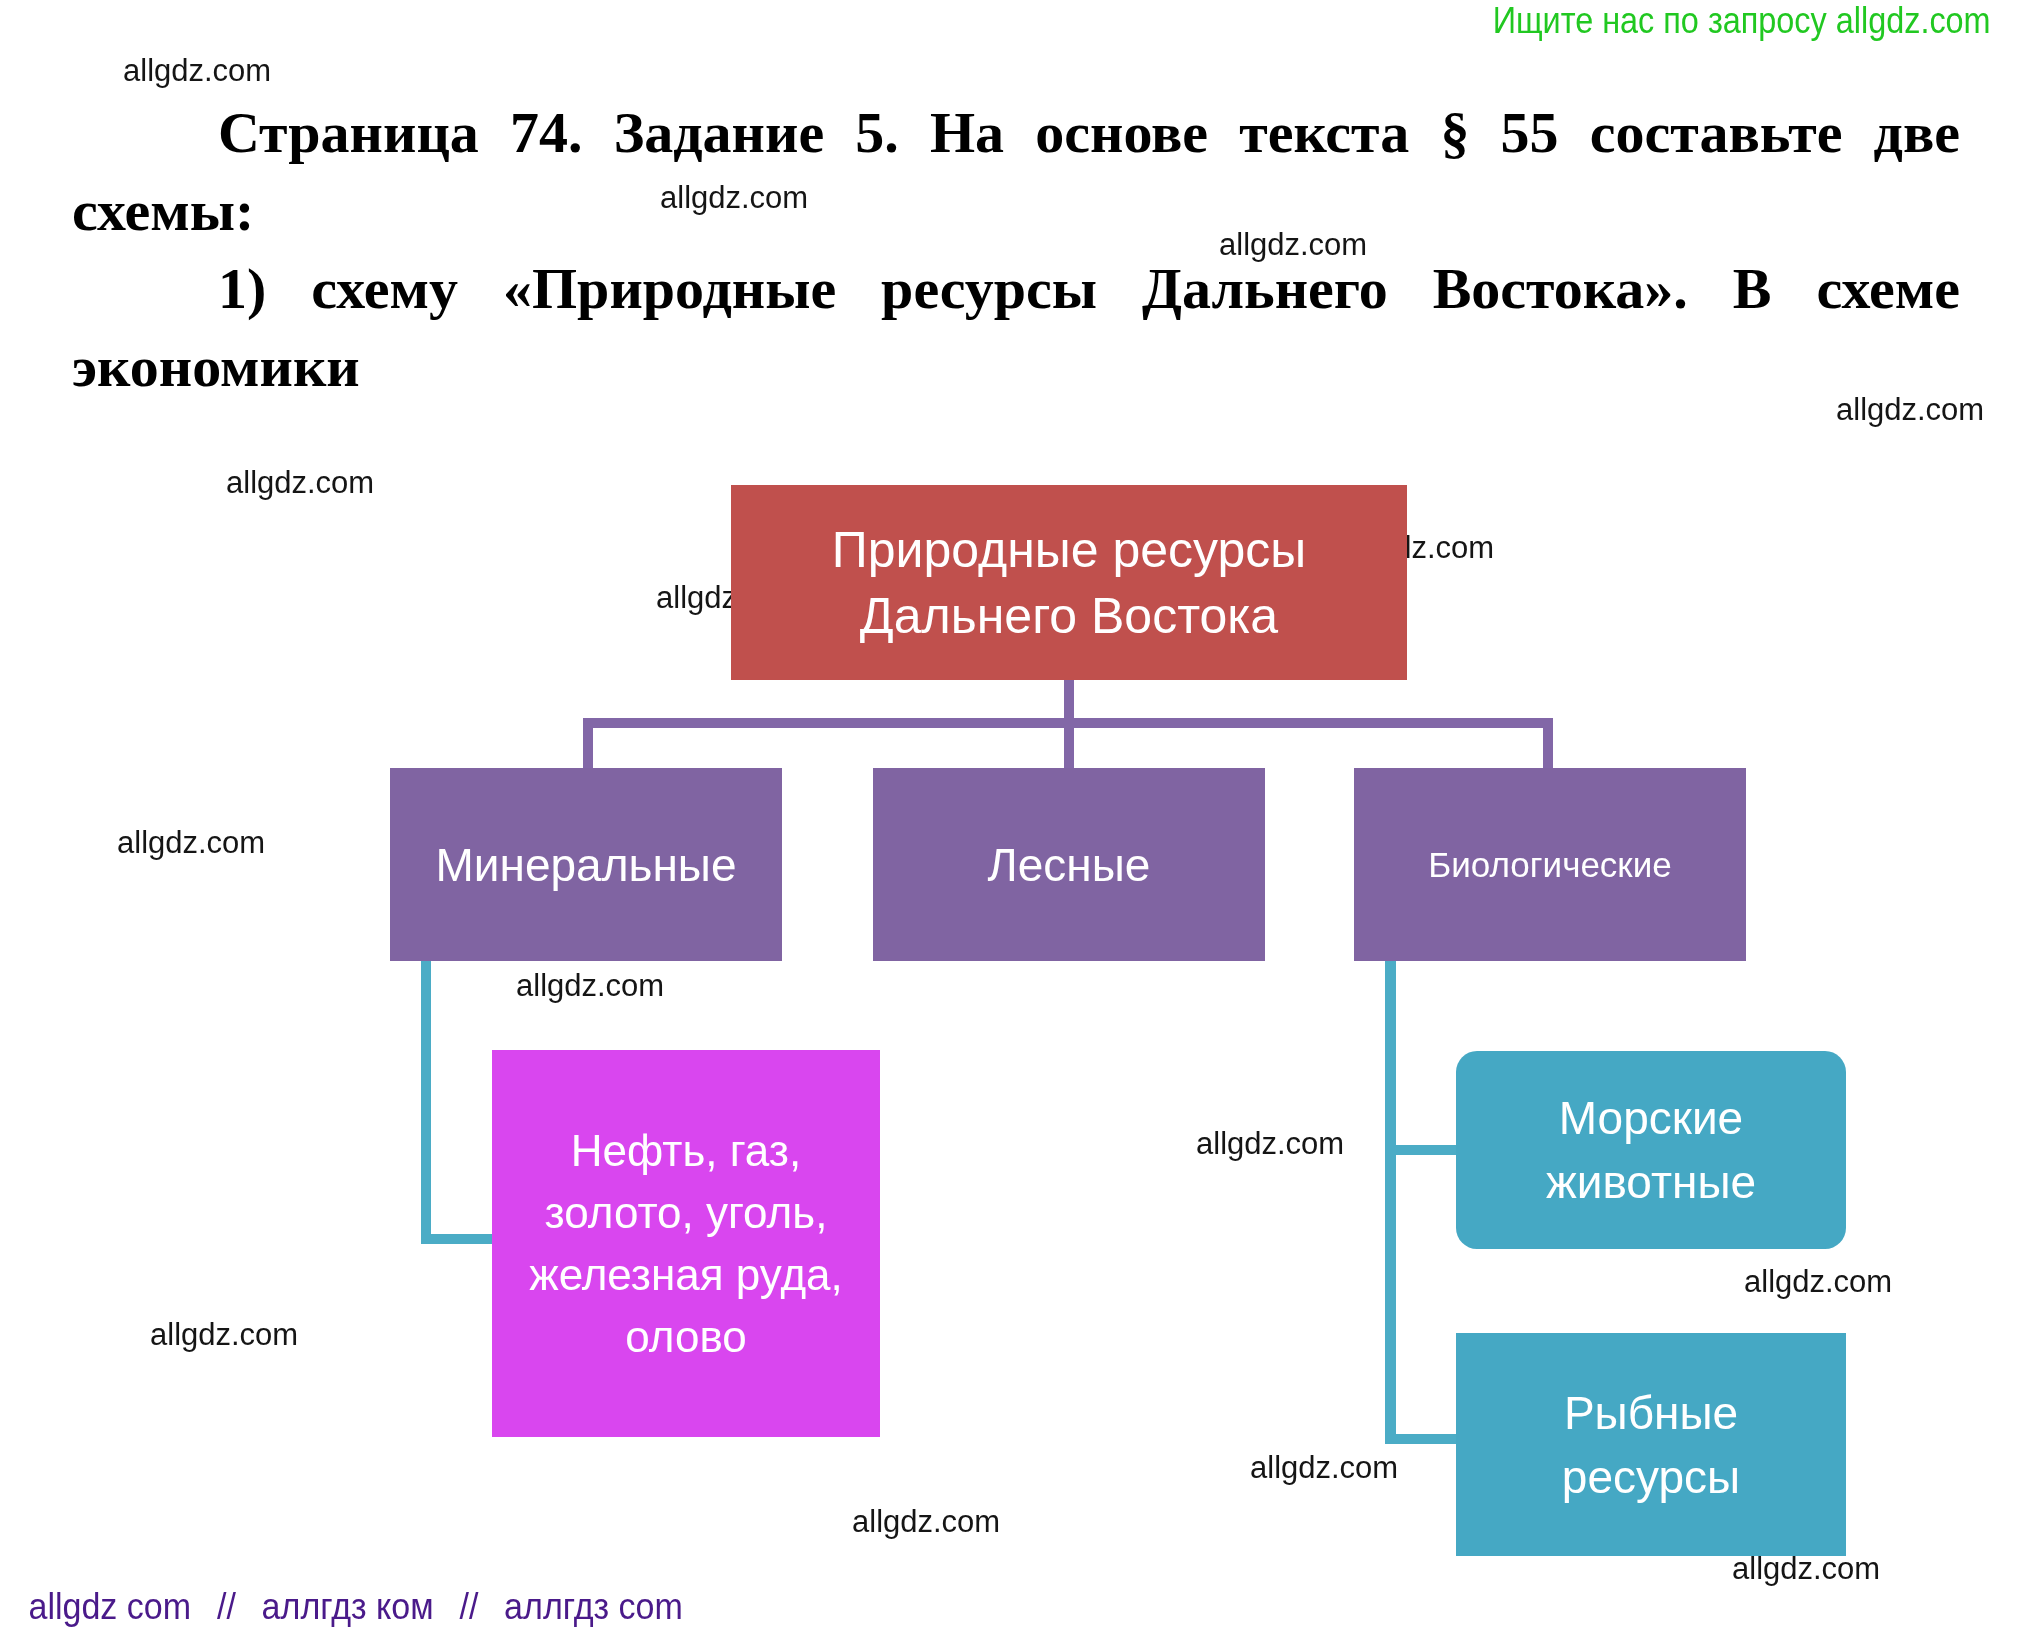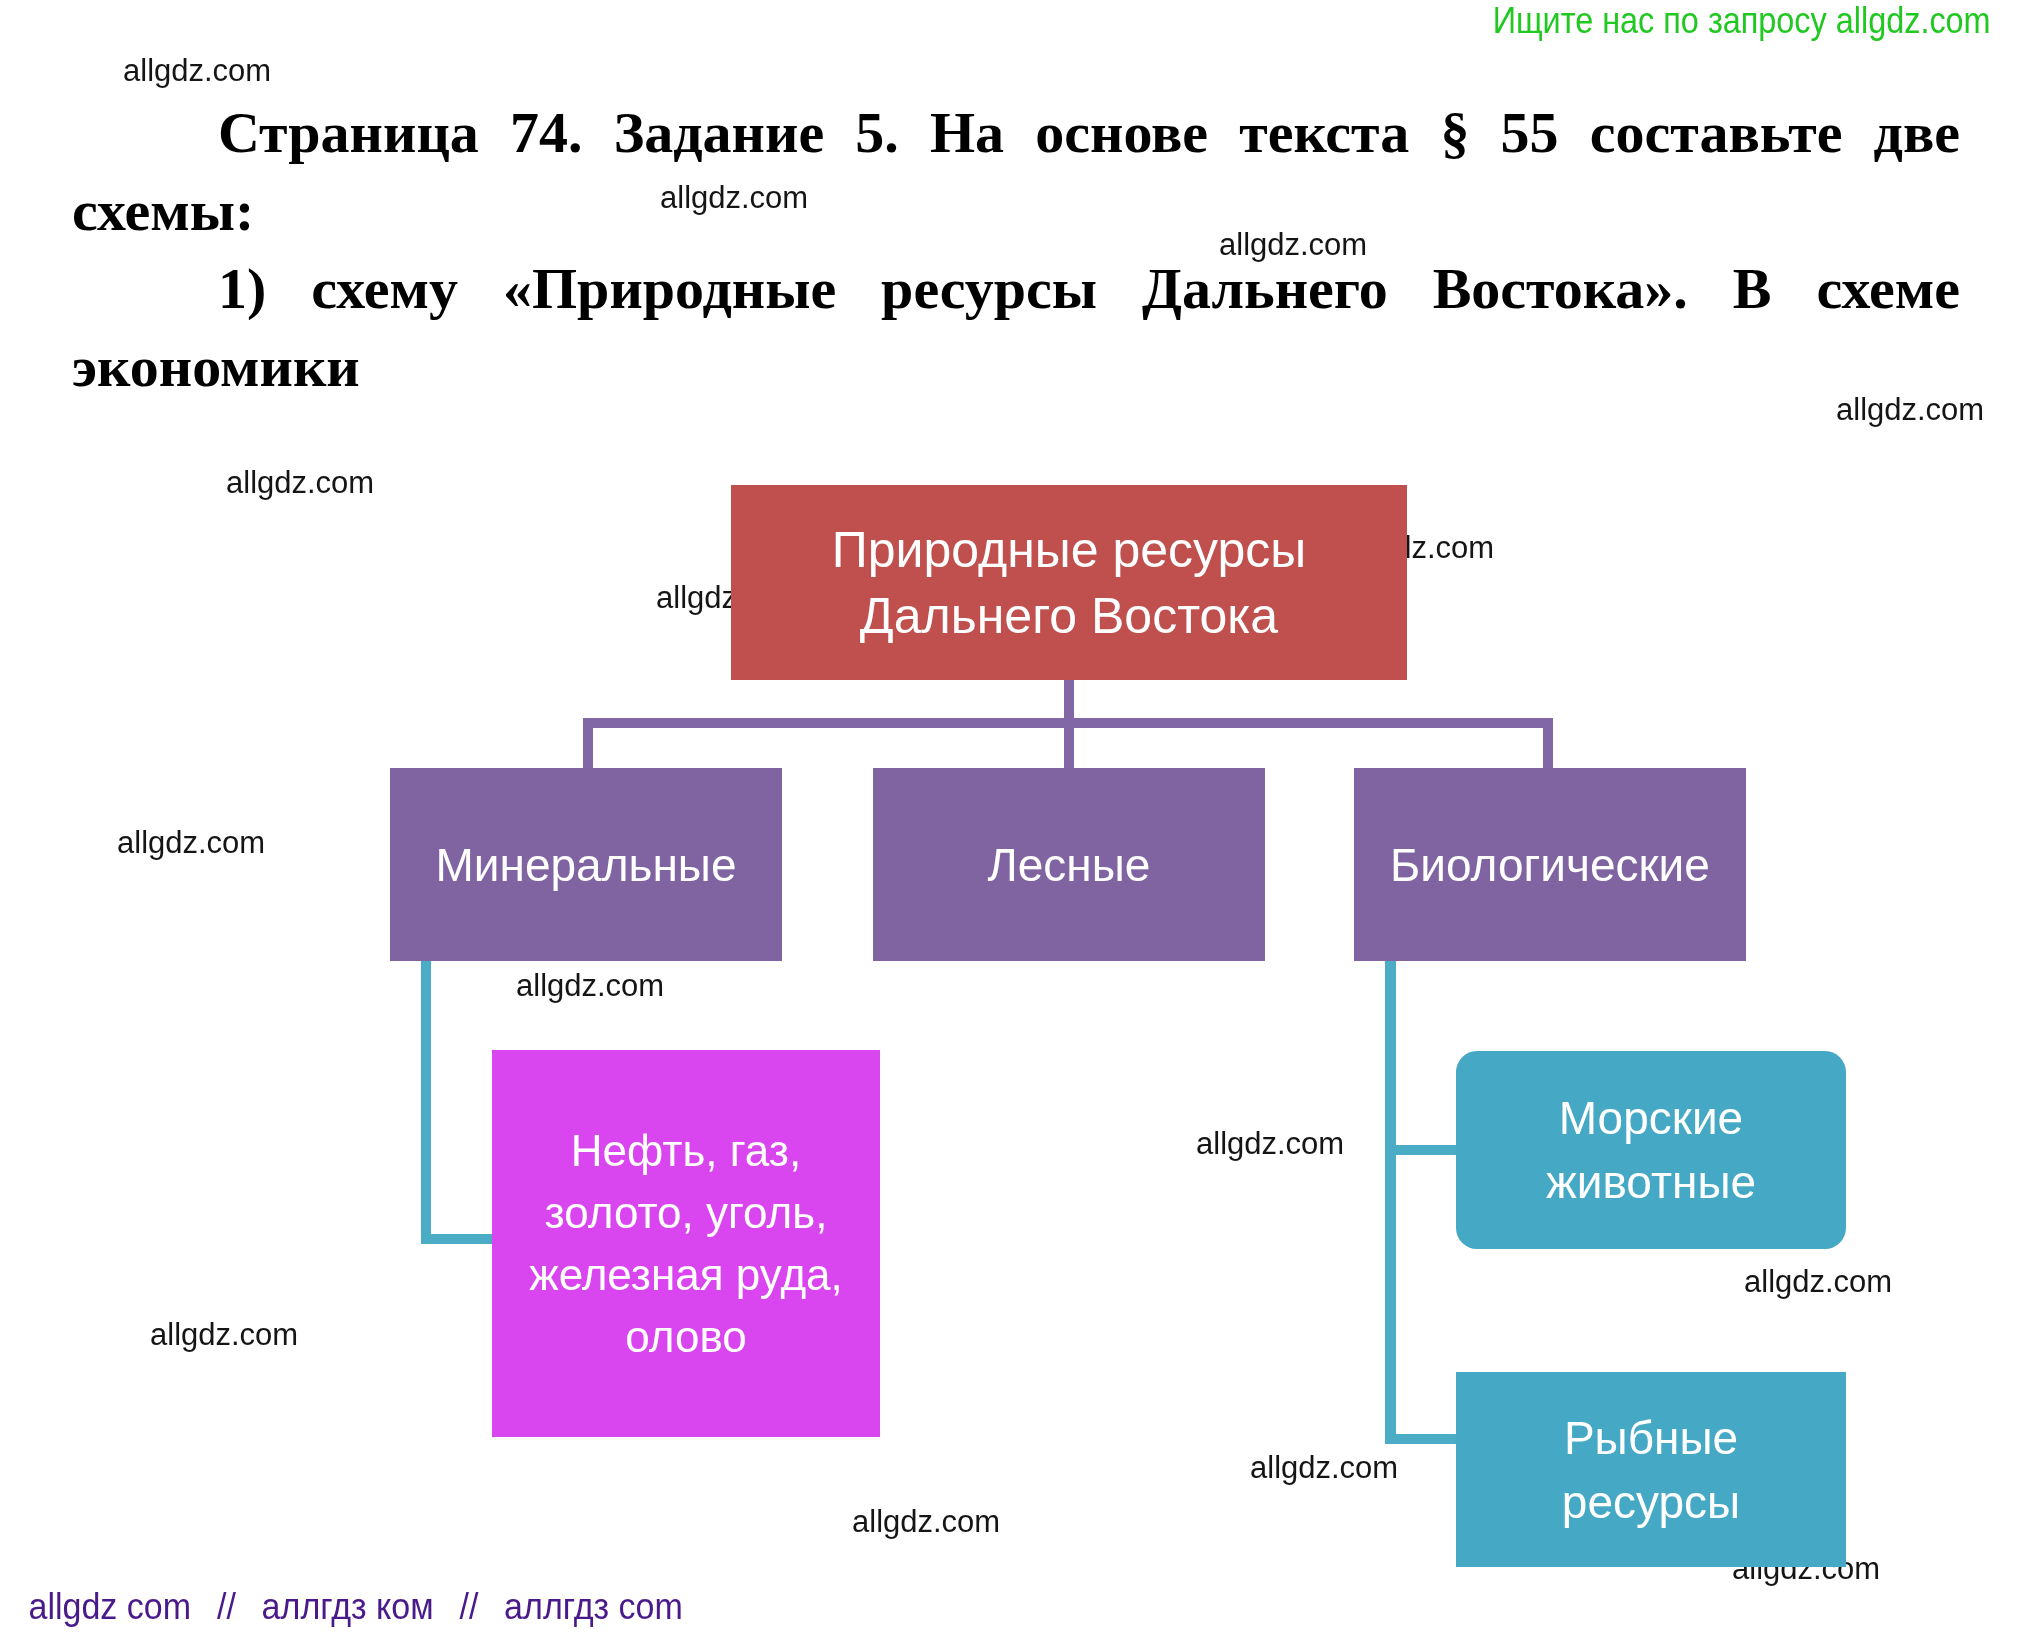--- a/index.html
+++ b/index.html
@@ -59,24 +59,24 @@
     display: flex;
     align-items: center;
     justify-content: center;
     text-align: center;
     color: #ffffff;
     white-space: pre-line;
   }
   .box.root  { left: 731px;  top: 485px;  width: 676px; height: 195px; font-size: 50px; line-height: 66px; }
   .box.cat1  { left: 390px;  top: 768px;  width: 392px; height: 193px; font-size: 46px; }
   .box.cat2  { left: 873px;  top: 768px;  width: 392px; height: 193px; font-size: 46px; }
-  .box.cat3  { left: 1354px; top: 768px;  width: 392px; height: 193px; font-size: 46px; }
+  .box.cat3  { left: 1354px; top: 768px;  width: 392px; height: 193px; font-size: 35px; }
   .box.leaf1 { left: 492px;  top: 1050px; width: 388px; height: 387px; font-size: 44px; line-height: 62px; }
   .box.leaf2 { left: 1456px; top: 1051px; width: 390px; height: 198px; font-size: 46px; line-height: 64px; border-radius: 21px; }
-  .box.leaf3 { left: 1456px; top: 1333px; width: 390px; height: 195px; font-size: 46px; line-height: 64px; margin-top: 39px; }
+  .box.leaf3 { left: 1456px; top: 1333px; width: 390px; height: 223px; font-size: 46px; line-height: 64px; }
 
   
   .conn { position: absolute; }
   .c-stem   { left: 1064px; top: 680px;  width: 10px;  height: 38px; }
   .c-hbar   { left: 583px;  top: 718px;  width: 970px; height: 10px; }
   .c-dropL  { left: 583px;  top: 728px;  width: 10px;  height: 40px; }
   .c-dropM  { left: 1064px; top: 728px;  width: 10px;  height: 40px; }
   .c-dropR  { left: 1543px; top: 728px;  width: 10px;  height: 40px; }
   .c-lvert  { left: 421px;  top: 961px;  width: 10px;  height: 283px; }
   .c-lhorz  { left: 421px;  top: 1234px; width: 71px;  height: 10px; }

